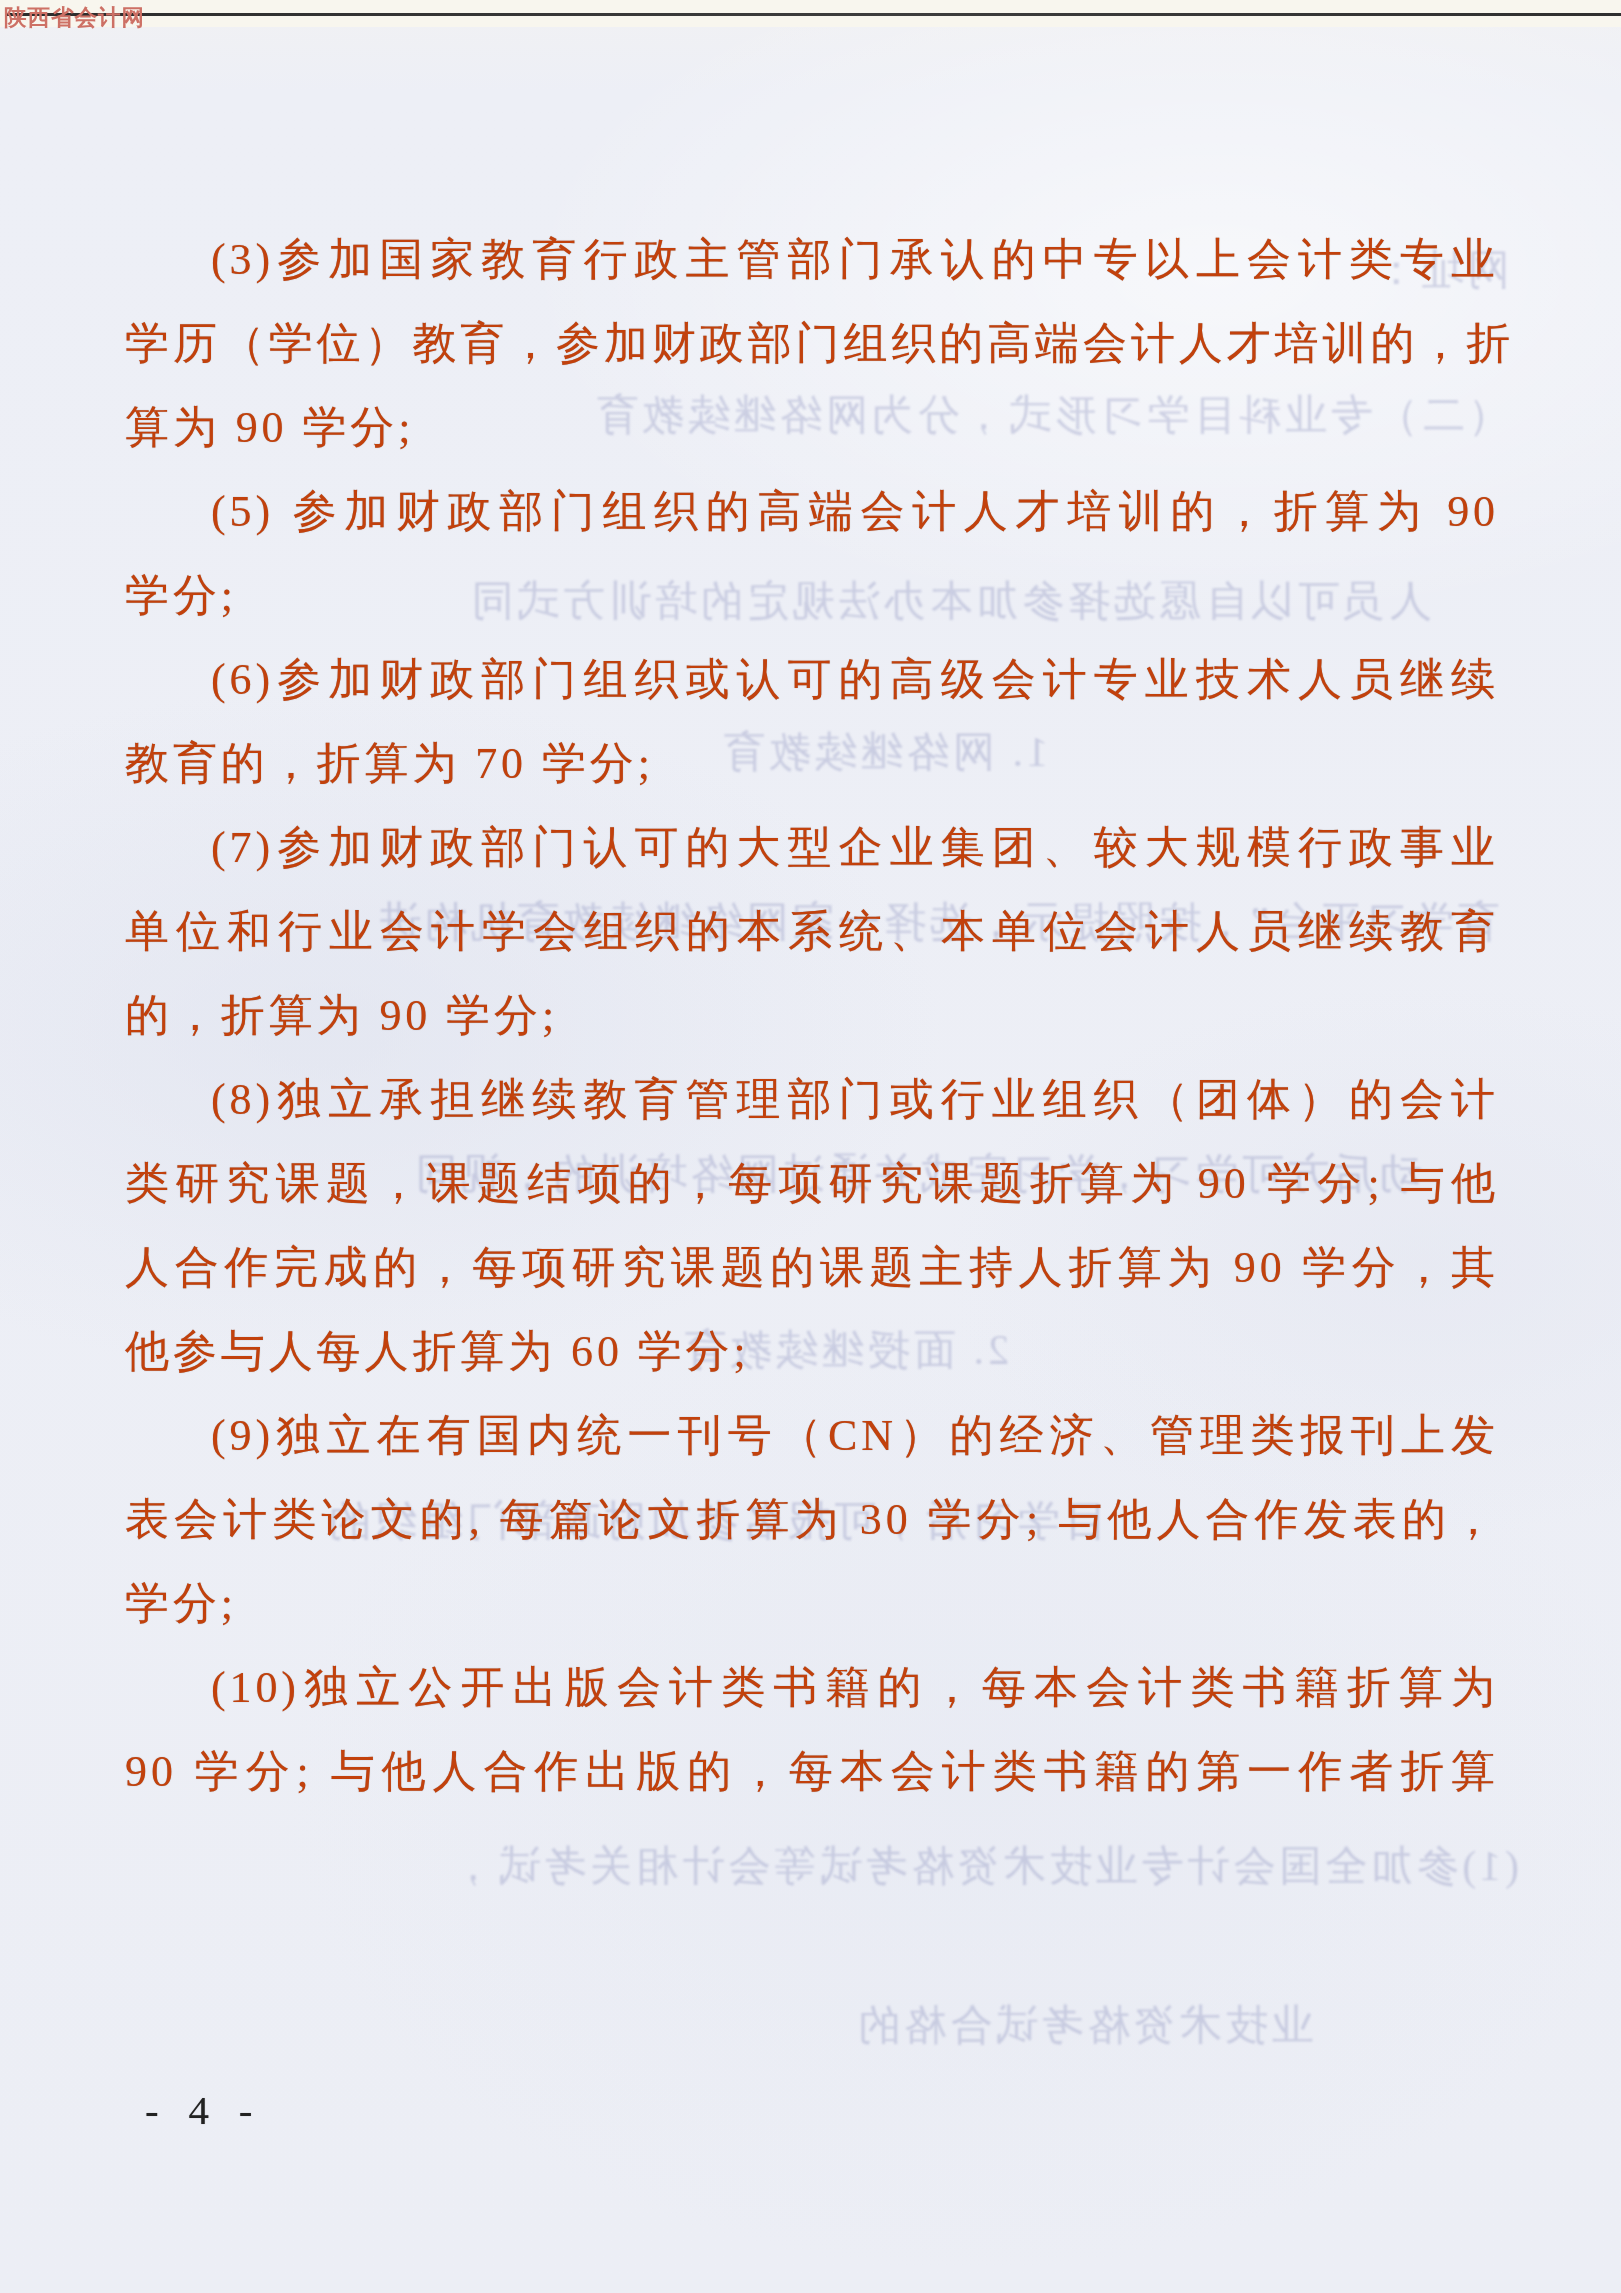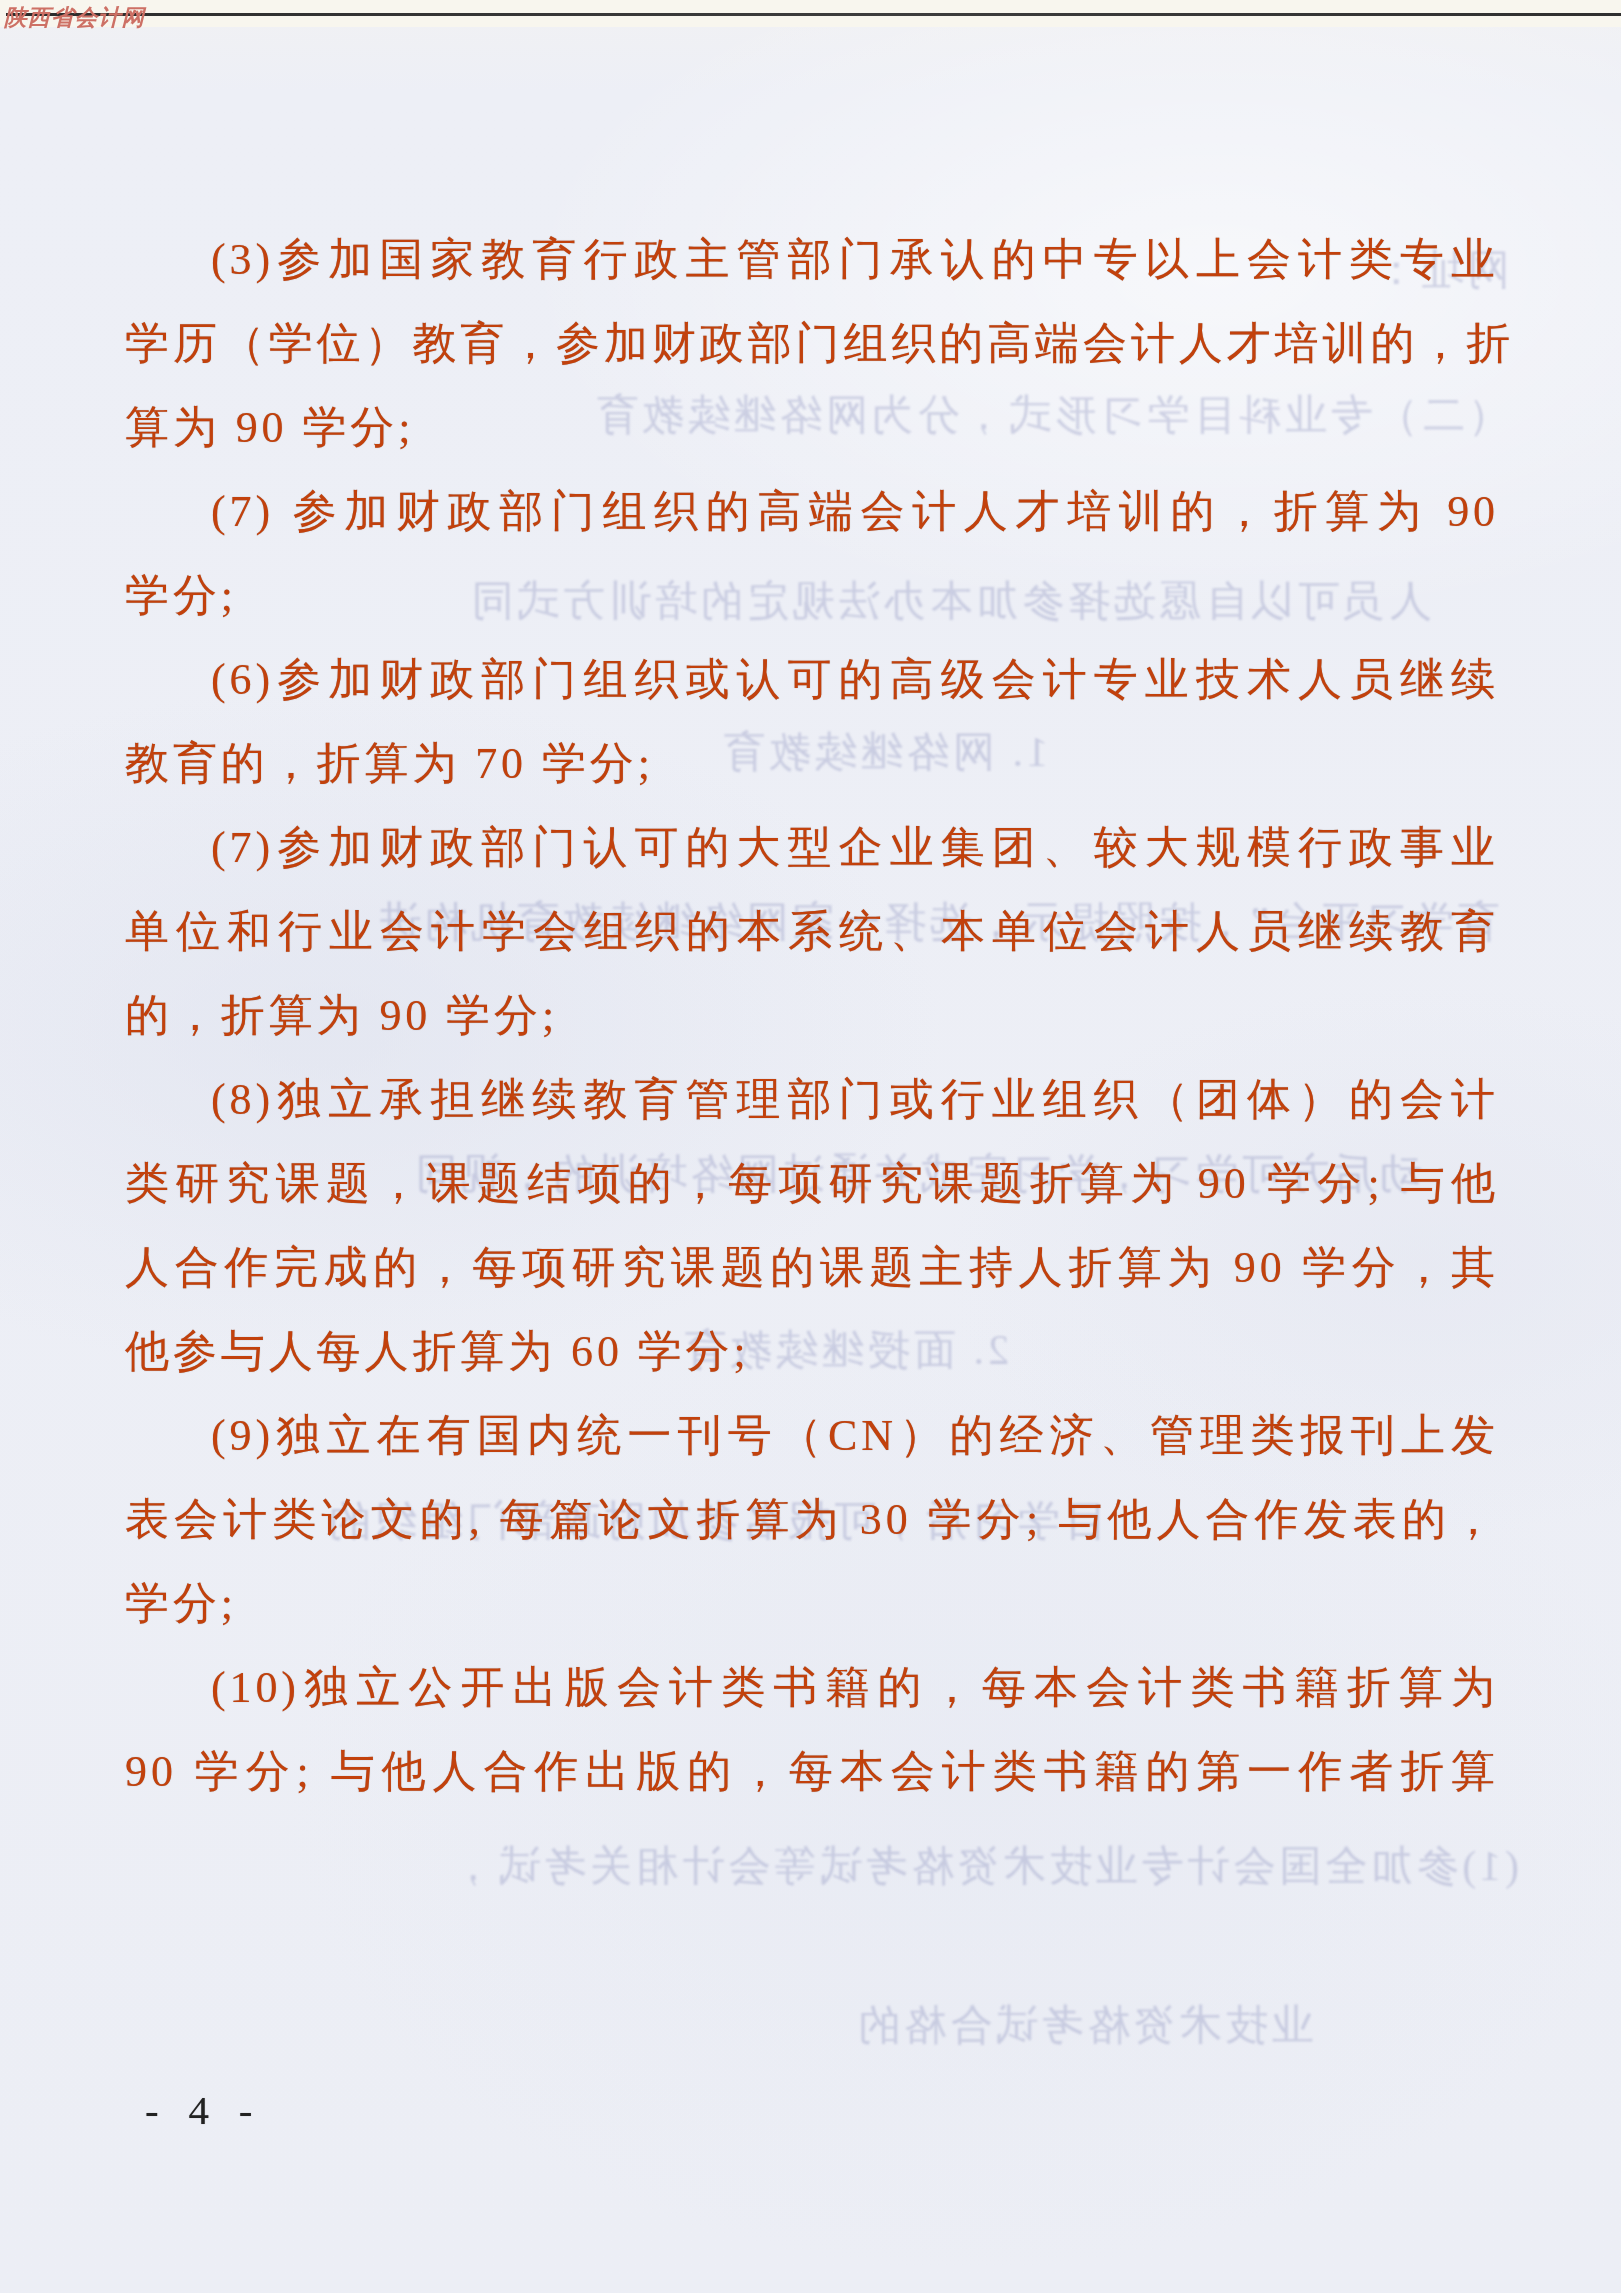--- a/index.html
+++ b/index.html
@@ -26,21 +26,20 @@
   .toprule{
     position:absolute;top:12.7px;left:5.9px;width:1615px;height:2.9px;
     background:linear-gradient(90deg,#2c2c2c,#3d3d3d 55%,#2f2f2f);
   }
   .watermark{
     position:absolute;top:2px;left:3.9px;
     font-size:22.5px;font-weight:600;letter-spacing:1px;
     color:#cd7065;
     font-family:"Liberation Serif", serif;
     white-space:nowrap;
-    font-style:italic;
   }
   
   .bleed{
     position:absolute;
     transform:scaleX(-1);
     color:rgba(128,134,184,0.32);
     font-size:42px;letter-spacing:3.9px;line-height:1.2;
     filter:blur(1.2px);
     white-space:nowrap;overflow:hidden;
     pointer-events:none;
@@ -83,21 +82,21 @@
 <div class="bleed" style="top:1496px;left:125px;width:980px;">目学习后，可报名参加财政部门组织的</div>
 <div class="bleed" style="top:1841px;left:294px;width:1225px;">(1)参加全国会计专业技术资格考试等会计相关考试，</div>
 <div class="bleed" style="top:2000px;left:470px;width:843px;">业技术资格考试合格的</div>
 
 <div class="textblock">
   <div class="bodyline indent full">(3)参加国家教育行政主管部门承认的中专以上会计类专业</div>
   <div class="bodyline full">学历（学位）教育，参加财政部门组织的高端会计人才培训的，折</div>
   <div class="bodyline short">算为 90 学分;</div>
 
 
-  <div class="bodyline indent full">(7) 参加财政部门组织的高端会计人才培训的，折算为 90</div>
+  <div class="bodyline indent full">(5) 参加财政部门组织的高端会计人才培训的，折算为 90</div>
   <div class="bodyline short">学分;</div>
 
   <div class="bodyline indent full">(6)参加财政部门组织或认可的高级会计专业技术人员继续</div>
   <div class="bodyline short">教育的，折算为 70 学分;</div>
 
   <div class="bodyline indent full">(7)参加财政部门认可的大型企业集团、较大规模行政事业</div>
   <div class="bodyline full">单位和行业会计学会组织的本系统、本单位会计人员继续教育</div>
   <div class="bodyline short">的，折算为 90 学分;</div>
 
   <div class="bodyline indent full">(8)独立承担继续教育管理部门或行业组织（团体）的会计</div>

